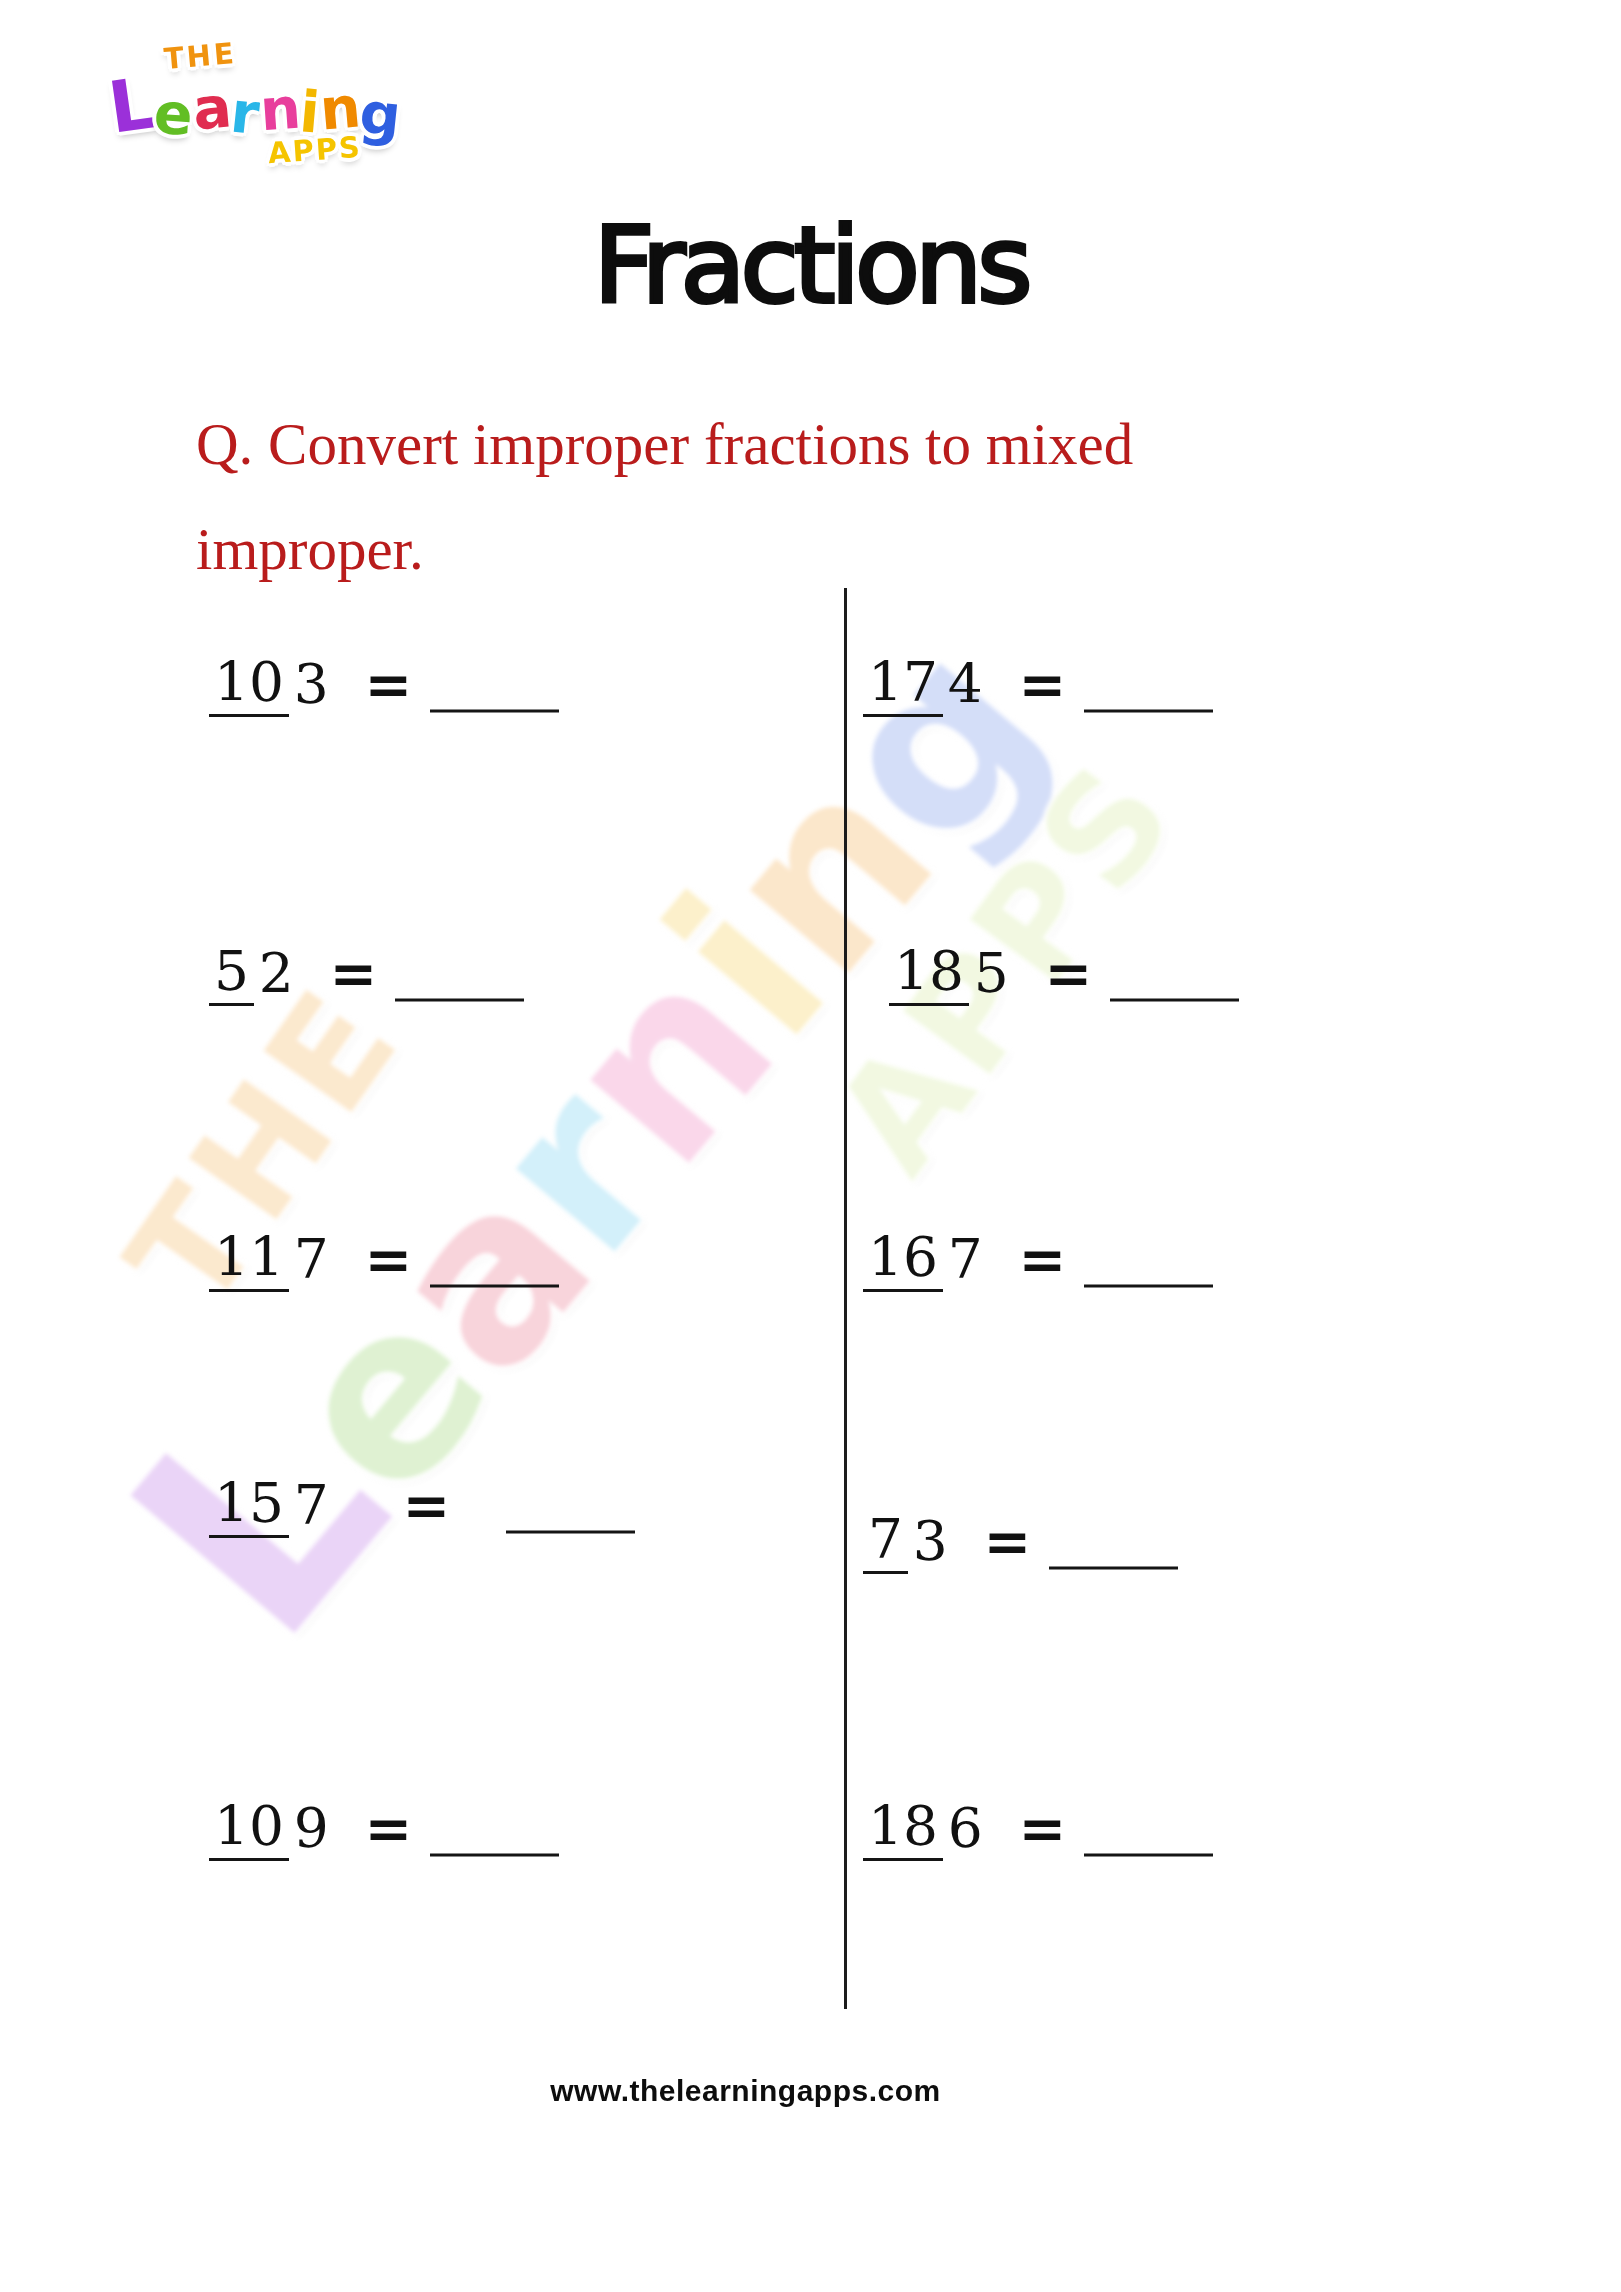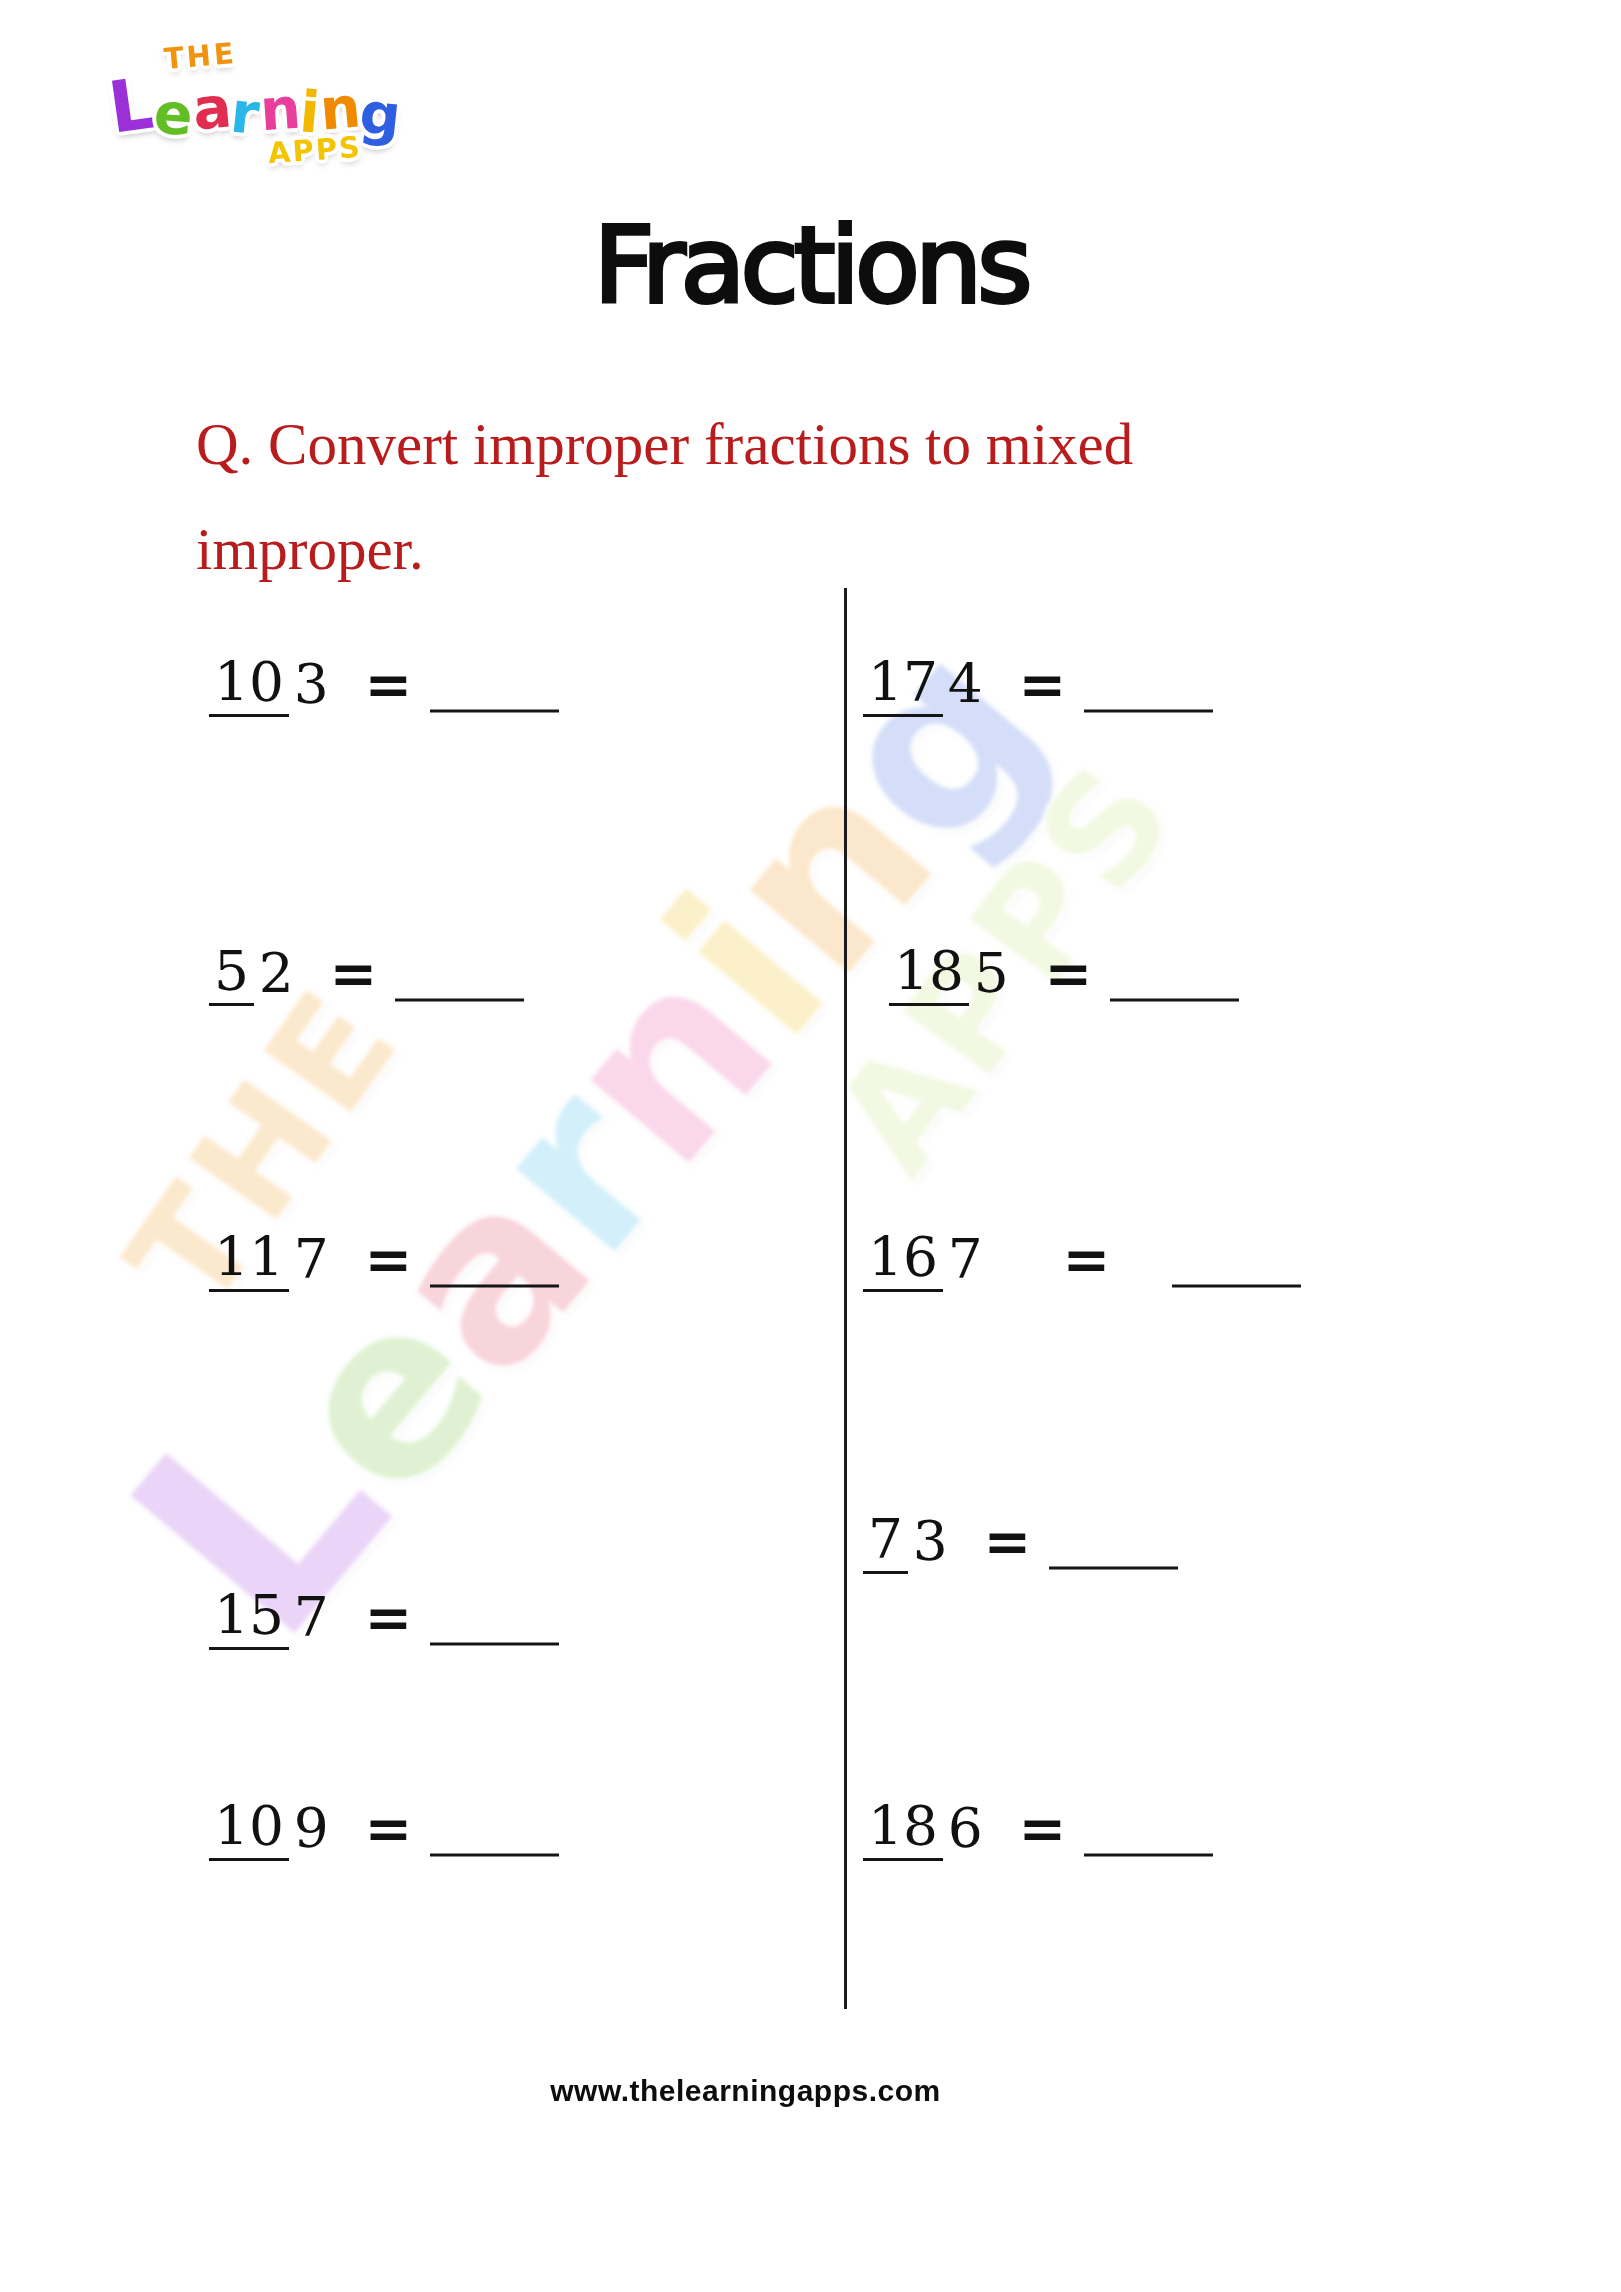--- a/index.html
+++ b/index.html
@@ -169,21 +169,21 @@
 
   <div class="problem-row" style="left:209px; top:1226px;justify-content:center;">
     <div class="fraction">
       <span class="num">11</span>
       <span class="den">7</span>
     </div>
     <span class="equals">=</span>
     <span class="answer-blank"></span>
   </div>
 
-  <div class="problem-row" style="left:209px; top:1584px;">
+  <div class="problem-row" style="left:209px; top:1472px;gap:38px;">
     <div class="fraction">
       <span class="num">15</span>
       <span class="den">7</span>
     </div>
     <span class="equals">=</span>
     <span class="answer-blank"></span>
   </div>
 
   <div class="problem-row" style="left:209px; top:1795px;">
     <div class="fraction">
@@ -205,21 +205,21 @@
 
   <div class="problem-row" style="left:889px; top:940px;">
     <div class="fraction">
       <span class="num">18</span>
       <span class="den">5</span>
     </div>
     <span class="equals">=</span>
     <span class="answer-blank"></span>
   </div>
 
-  <div class="problem-row" style="left:863px; top:1226px;gap:44px;">
+  <div class="problem-row" style="left:863px; top:1226px;">
     <div class="fraction">
       <span class="num">16</span>
       <span class="den">7</span>
     </div>
     <span class="equals">=</span>
     <span class="answer-blank"></span>
   </div>
 
   <div class="problem-row" style="left:863px; top:1508px;">
     <div class="fraction">

